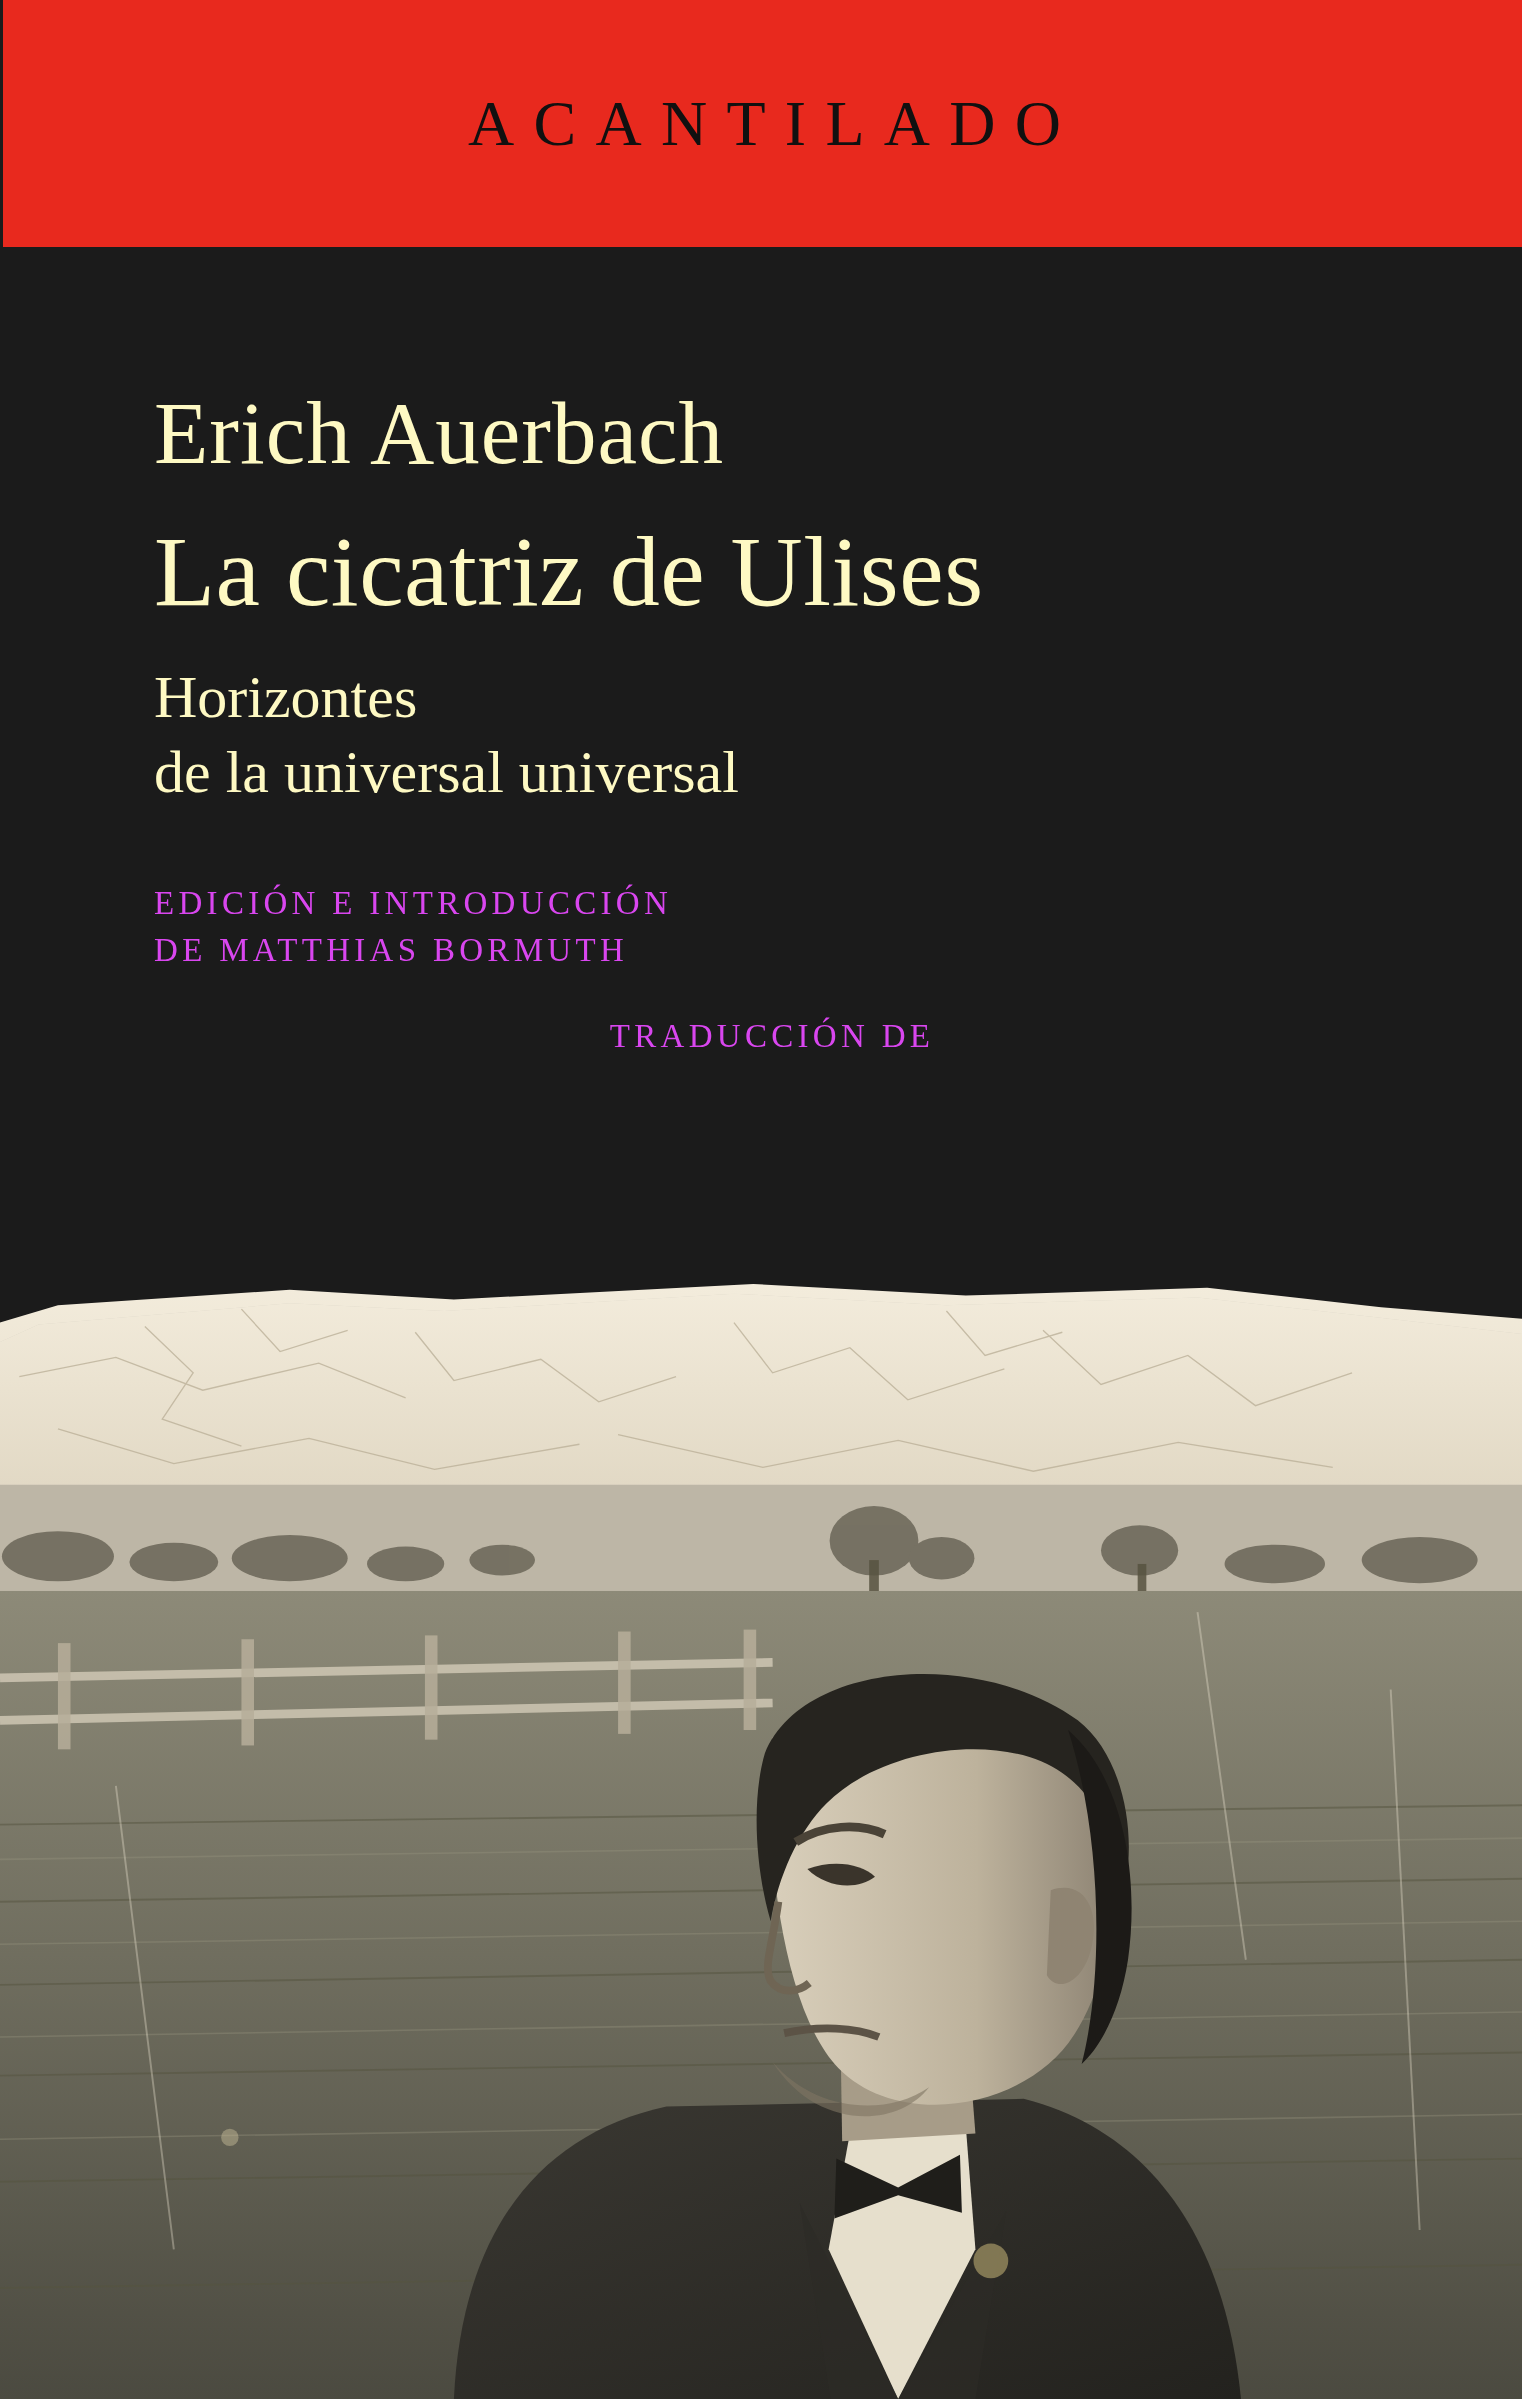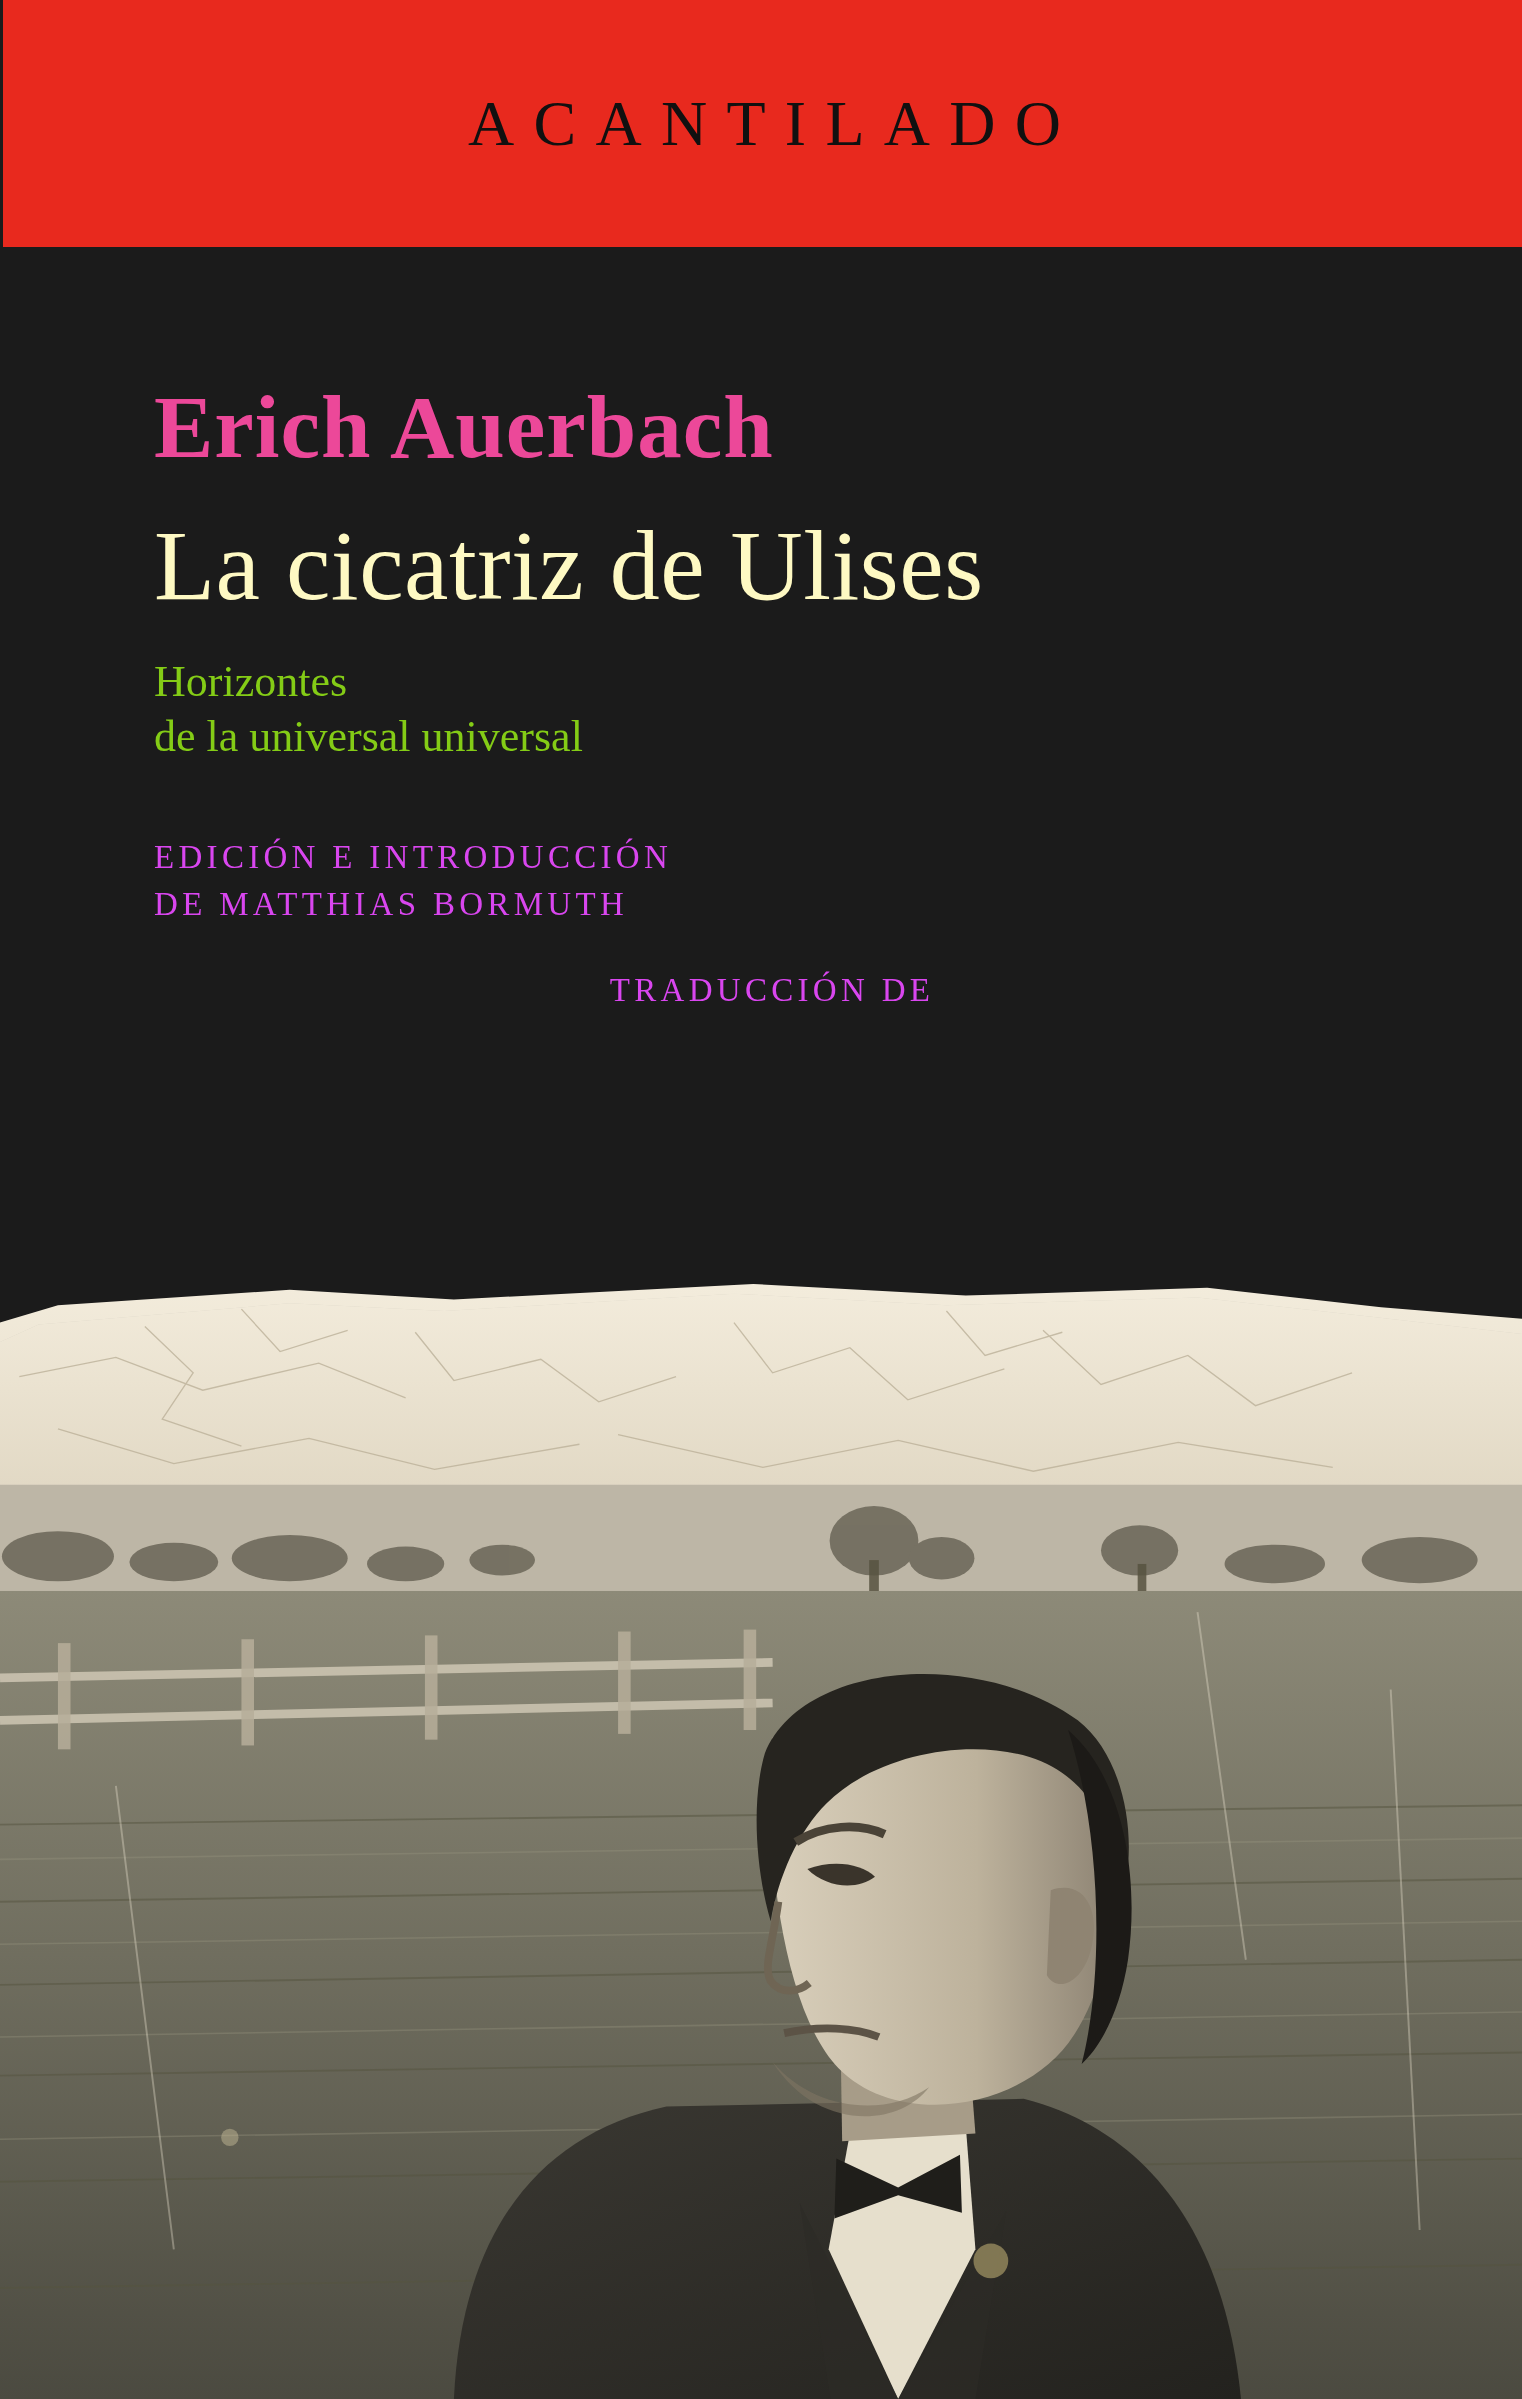--- a/index.html
+++ b/index.html
@@ -38,38 +38,38 @@
   }
 
   
   .text-block {
     position: absolute;
     left: 154px;
     top: 377px;
     width: 1236px;
   }
   .author {
-    color: #ec4899;
+    color: #fef9c3;
     font-size: 89px;
     line-height: 1.05;
     letter-spacing: 1px;
-    margin: 4px 0 41px 0;
-    font-weight: 700;
+    margin: 10px 0 41px 0;
+    font-weight: 400;
   }
   .title {
     color: #fef9c3;
     font-size: 100px;
     line-height: 1.02;
     margin: 0 0 37px 0;
     font-weight: 400;
     letter-spacing: 0.5px;
   }
   .subtitle {
-    color: #84cc16;
-    font-size: 44px;
+    color: #fef9c3;
+    font-size: 60px;
     line-height: 1.25;
     margin: 0 0 70px 0;
     font-weight: 400;
   }
   .credit {
     color: #d946ef;
     font-size: 33px;
     line-height: 1.42;
     letter-spacing: 4.3px;
     margin: 0 0 39px 0;

